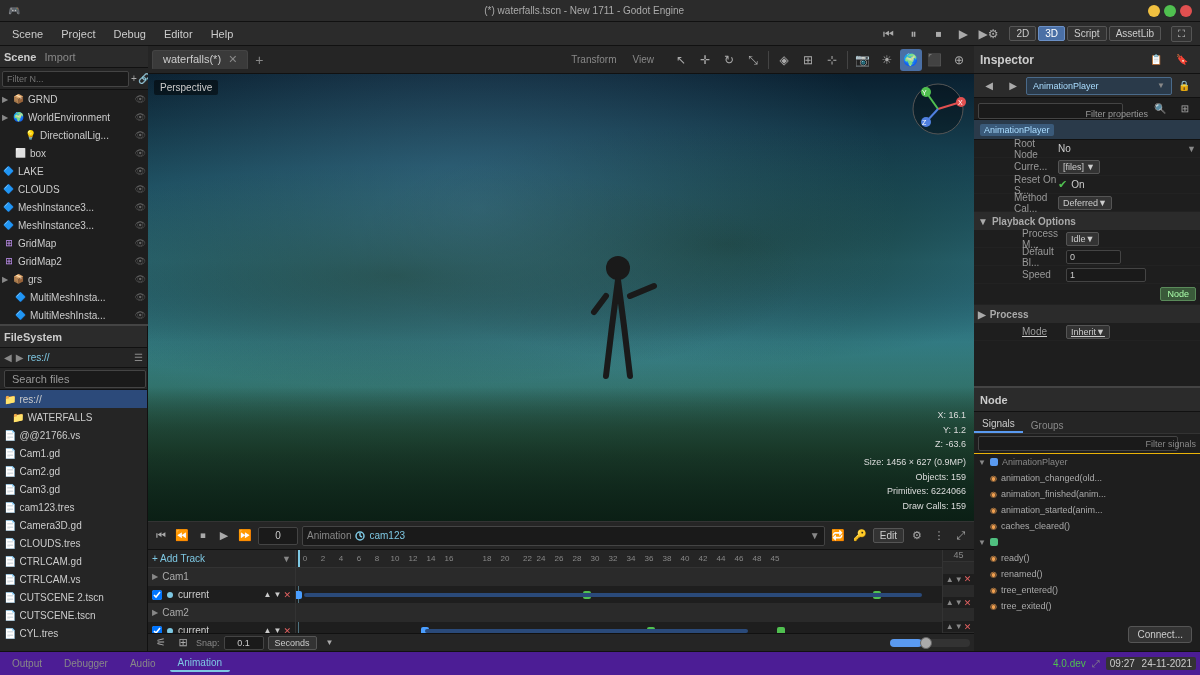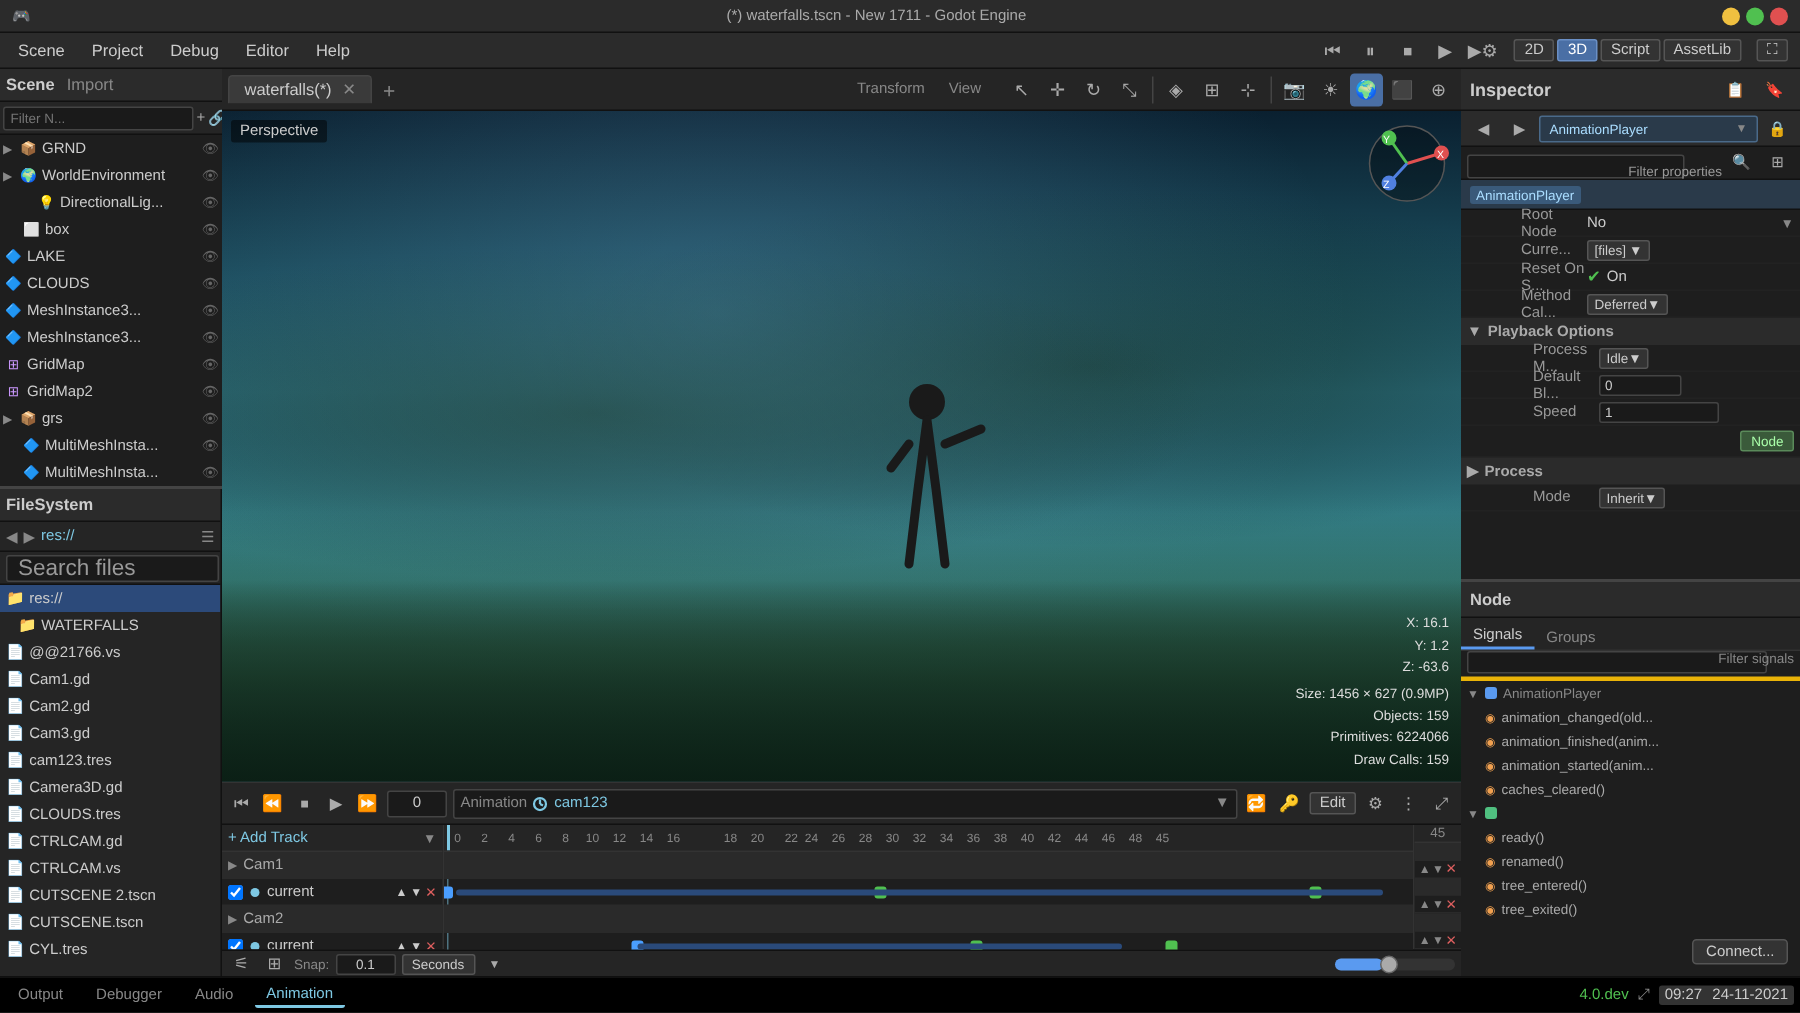--- a/index.html
+++ b/index.html
@@ -410,24 +410,24 @@
       cursor: pointer;
       color: #888;
     }
     .node-tab.active {
       color: #ccc;
       border-bottom: 2px solid #5a9af0;
     }
     .signal-filter {
       height: 20px;
       display: flex;
-      align-items: flex-start;
+      align-items: center;
       padding: 0 4px;
       gap: 17px;
-      border-bottom: 3px solid #eab308;
+      border-bottom: 1px solid #eab308;
     }
     .signal-filter-input {
       flex: 1;
       height: 15px;
       background: #1a1a1a;
       border: 1px solid #444;
       border-radius: 2px;
       color: #999;
       font-size: 9px;
       padding: 0 3px;
@@ -458,21 +458,21 @@
       border-radius: 3px;
       color: #ccc;
       font-size: 10px;
       cursor: pointer;
       text-align: right;
     }
     
     
     .status-bar {
       height: 24px;
-      background: #000000;
+      background: #4c1d95;
       display: flex;
       align-items: center;
       padding: 0 4px;
       gap: 6px;
       border-top: 1px solid #111;
       font-size: 10px;
     }
     .status-tab {
       padding: 2px 8px;
       cursor: pointer;
@@ -695,21 +695,21 @@
           <span>FileSystem</span>
         </div>
         <div style="height:20px; display:flex; align-items:center; padding:0 4px; gap:4px; background:#252525; border-bottom:1px solid #111;">
           <span style="color:#888; font-size:10px;">◀</span>
           <span style="color:#888; font-size:10px;">▶</span>
           <span style="color:#7ec8e3; font-size:10px;">res://</span>
           <span style="margin-left:auto; color:#888; font-size:10px;">☰</span>
         </div>
         <div style="height:22px; display:flex; align-items:center; padding:0 4px; gap:2px; border-bottom:1px solid #111;">
           <input class="fs-search" type="text" style="">
-          <span style="color:#999; font-size:15px; position:absolute; left:12px; pointer-events:none;">Search files</span>
+          <span style="color:#999; font-size:11px; position:absolute; left:12px; pointer-events:none;">Search files</span>
 
         </div>
         <div class="fs-list" style="overflow:hidden;">
           <div class="fs-item active">
             <span class="fs-folder">📁</span>
             <span>res://</span>
           </div>
           <div class="fs-item" style="padding-left:12px;">
             <span class="fs-folder">📁</span>
             <span>WATERFALLS</span>
@@ -1114,21 +1114,21 @@
 
           <div style="display:flex; padding:3px 4px; justify-content:flex-end; border-bottom:1px solid #222;">
             <div class="node-btn">Node</div>
           </div>
 
           <div class="prop-header">
             <span style="margin-right:4px;">▶</span>
             <span>Process</span>
           </div>
 
-          <div class="prop-row" style="padding-left:12px;">
+          <div class="prop-row" style="padding-left:12px;text-decoration:underline;">
             <span class="prop-label">Mode</span>
             <div class="prop-value">
               <div class="prop-dropdown">
                 <span>Inherit▼</span>
               </div>
             </div>
           </div>
         </div>
       </div>
 

